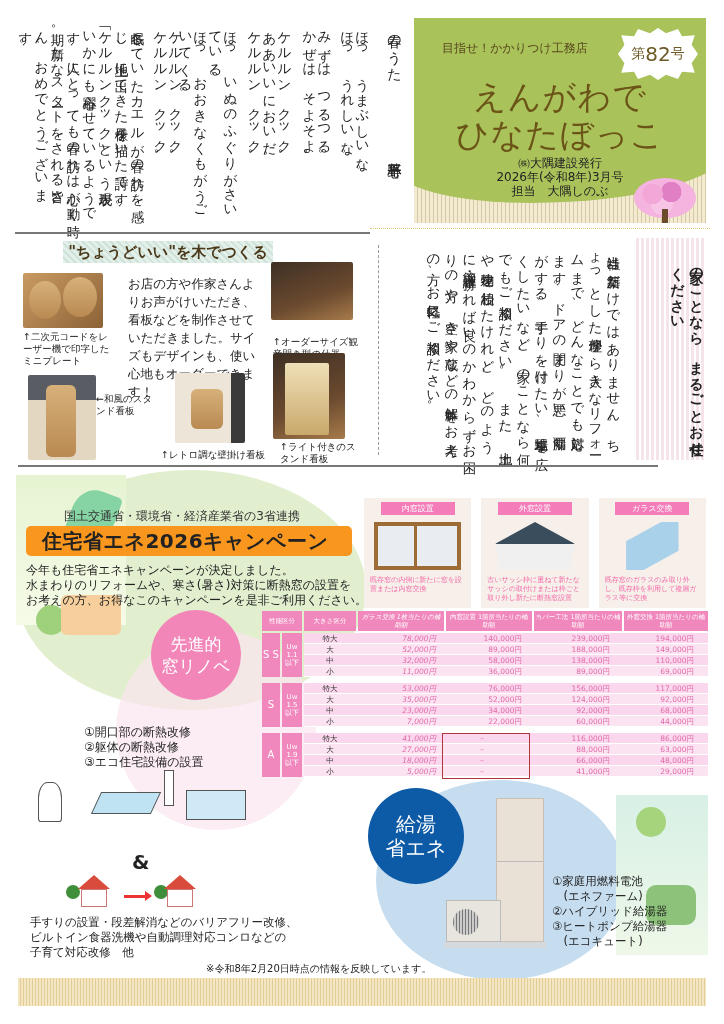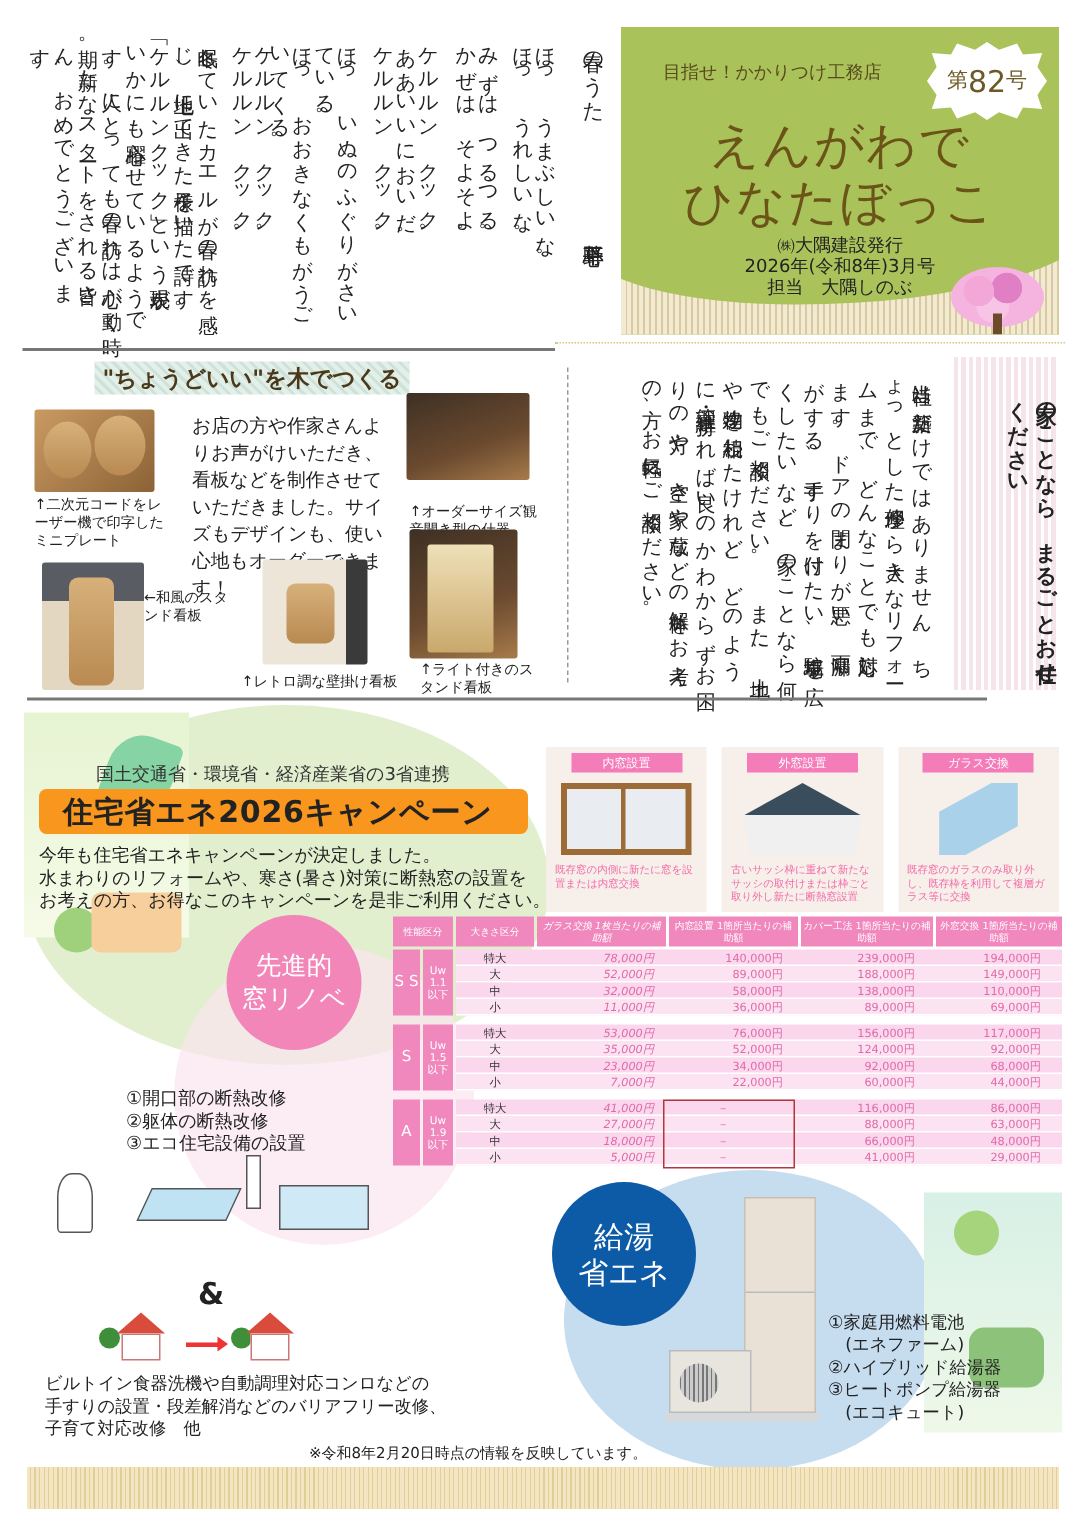--- a/index.html
+++ b/index.html
@@ -384,22 +384,22 @@
     <div class="h-tree" style="left:0;top:10px;"></div>
     <div class="h-roof" style="left:12px;top:0;"></div>
     <div class="h-body" style="left:15px;top:14px;"></div>
     <div class="arrow"></div>
     <div class="h-tree" style="left:88px;top:10px;"></div>
     <div class="h-roof" style="left:98px;top:0;"></div>
     <div class="h-body" style="left:101px;top:14px;"></div>
   </div>
 
   <div class="barrier-text">
+    <div>手すりの設置・段差解消などのバリアフリー改修、</div>
     <div>ビルトイン食器洗機や自動調理対応コンロなどの</div>
-    <div>手すりの設置・段差解消などのバリアフリー改修、</div>
     <div>子育て対応改修　他</div>
   </div>
 
 
   <div class="scene-r">
       <div class="tr"></div>
       <div class="hs"></div>
     </div>
   <div class="tank"></div>
   <div class="heatpump"></div>

